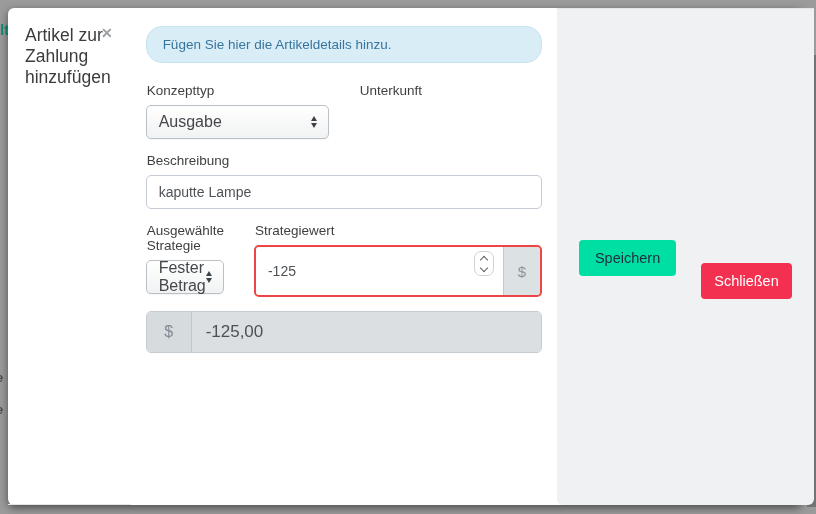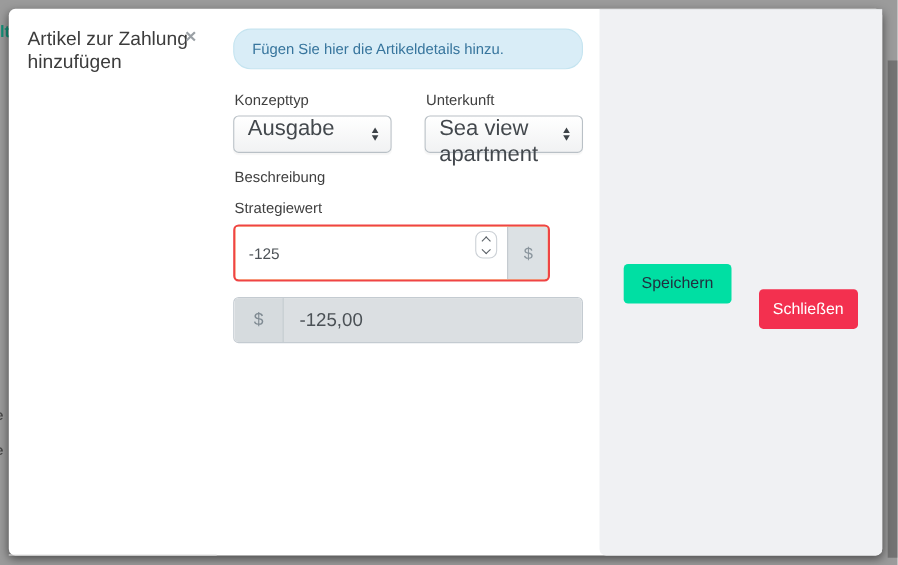--- a/index.html
+++ b/index.html
@@ -46,22 +46,22 @@
 
   .grid-2 { display:grid; grid-template-columns:1fr 1fr; column-gap:30px; }
   .field { margin-bottom:14px; }
   .field-label { display:block; font-size:13.5px; color:#3f3f3f; margin:0 0 7px 1px; }
 
   
   .select {
     height:34px; width:100%;
     background:linear-gradient(#ffffff,#f1f2f3);
     border:1px solid #b9c0c6; border-radius:5px;
-    display:flex; 
-    padding:0 12px; font-size:20px; color:#43484d;
+    display:flex; align-items:center;
+    padding:0 12px; font-size:16px; color:#43484d;
     cursor:pointer; position:relative;
     box-shadow:0 1px 1px rgba(0,0,0,0.04);
   }
   .sel-arrows { position:absolute; right:11px; top:50%; transform:translateY(-50%); display:flex; flex-direction:column; align-items:center; }
   .tri-up   { width:0; height:0; border-left:3.5px solid transparent; border-right:3.5px solid transparent; border-bottom:5px solid #3c4247; margin-bottom:2px; }
   .tri-down { width:0; height:0; border-left:3.5px solid transparent; border-right:3.5px solid transparent; border-top:5px solid #3c4247; }
 
   .text-input {
     height:34px; width:100%;
     border:1px solid #c6cdd4; border-radius:5px;
@@ -152,35 +152,39 @@
         <div class="select">
           <span>Ausgabe</span>
           <span class="sel-arrows">
               <i class="tri-up"></i>
               <i class="tri-down"></i>
             </span>
         </div>
       </div>
       <div class="field">
         <label class="field-label">Unterkunft</label>
+      </div>
+    </div>
+
+    <div class="field">
+      <label class="field-label">Beschreibung</label>
+      <input class="text-input" type="text" value="kaputte Lampe" style="">
+    </div>
+
+    <div class="grid-2">
+      <div class="field">
+        <label class="field-label">Ausgewählte Strategie</label>
         <div class="select">
-          <span>Sea view apartment</span>
+          <span>Fester Betrag</span>
           <span class="sel-arrows">
               <i class="tri-up"></i>
               <i class="tri-down"></i>
             </span>
         </div>
       </div>
-    </div>
-
-    <div class="field">
-      <label class="field-label">Beschreibung</label>
-    </div>
-
-    <div class="grid-2">
       <div class="field">
         <label class="field-label">Strategiewert</label>
         <div class="igroup">
           <input class="num-input" type="text" value="-125" style="">
           <span class="stepper">
             <i class="chev chev-up"></i>
             <i class="chev chev-down"></i>
           </span>
           <span class="addon-right">$</span>
         </div>

